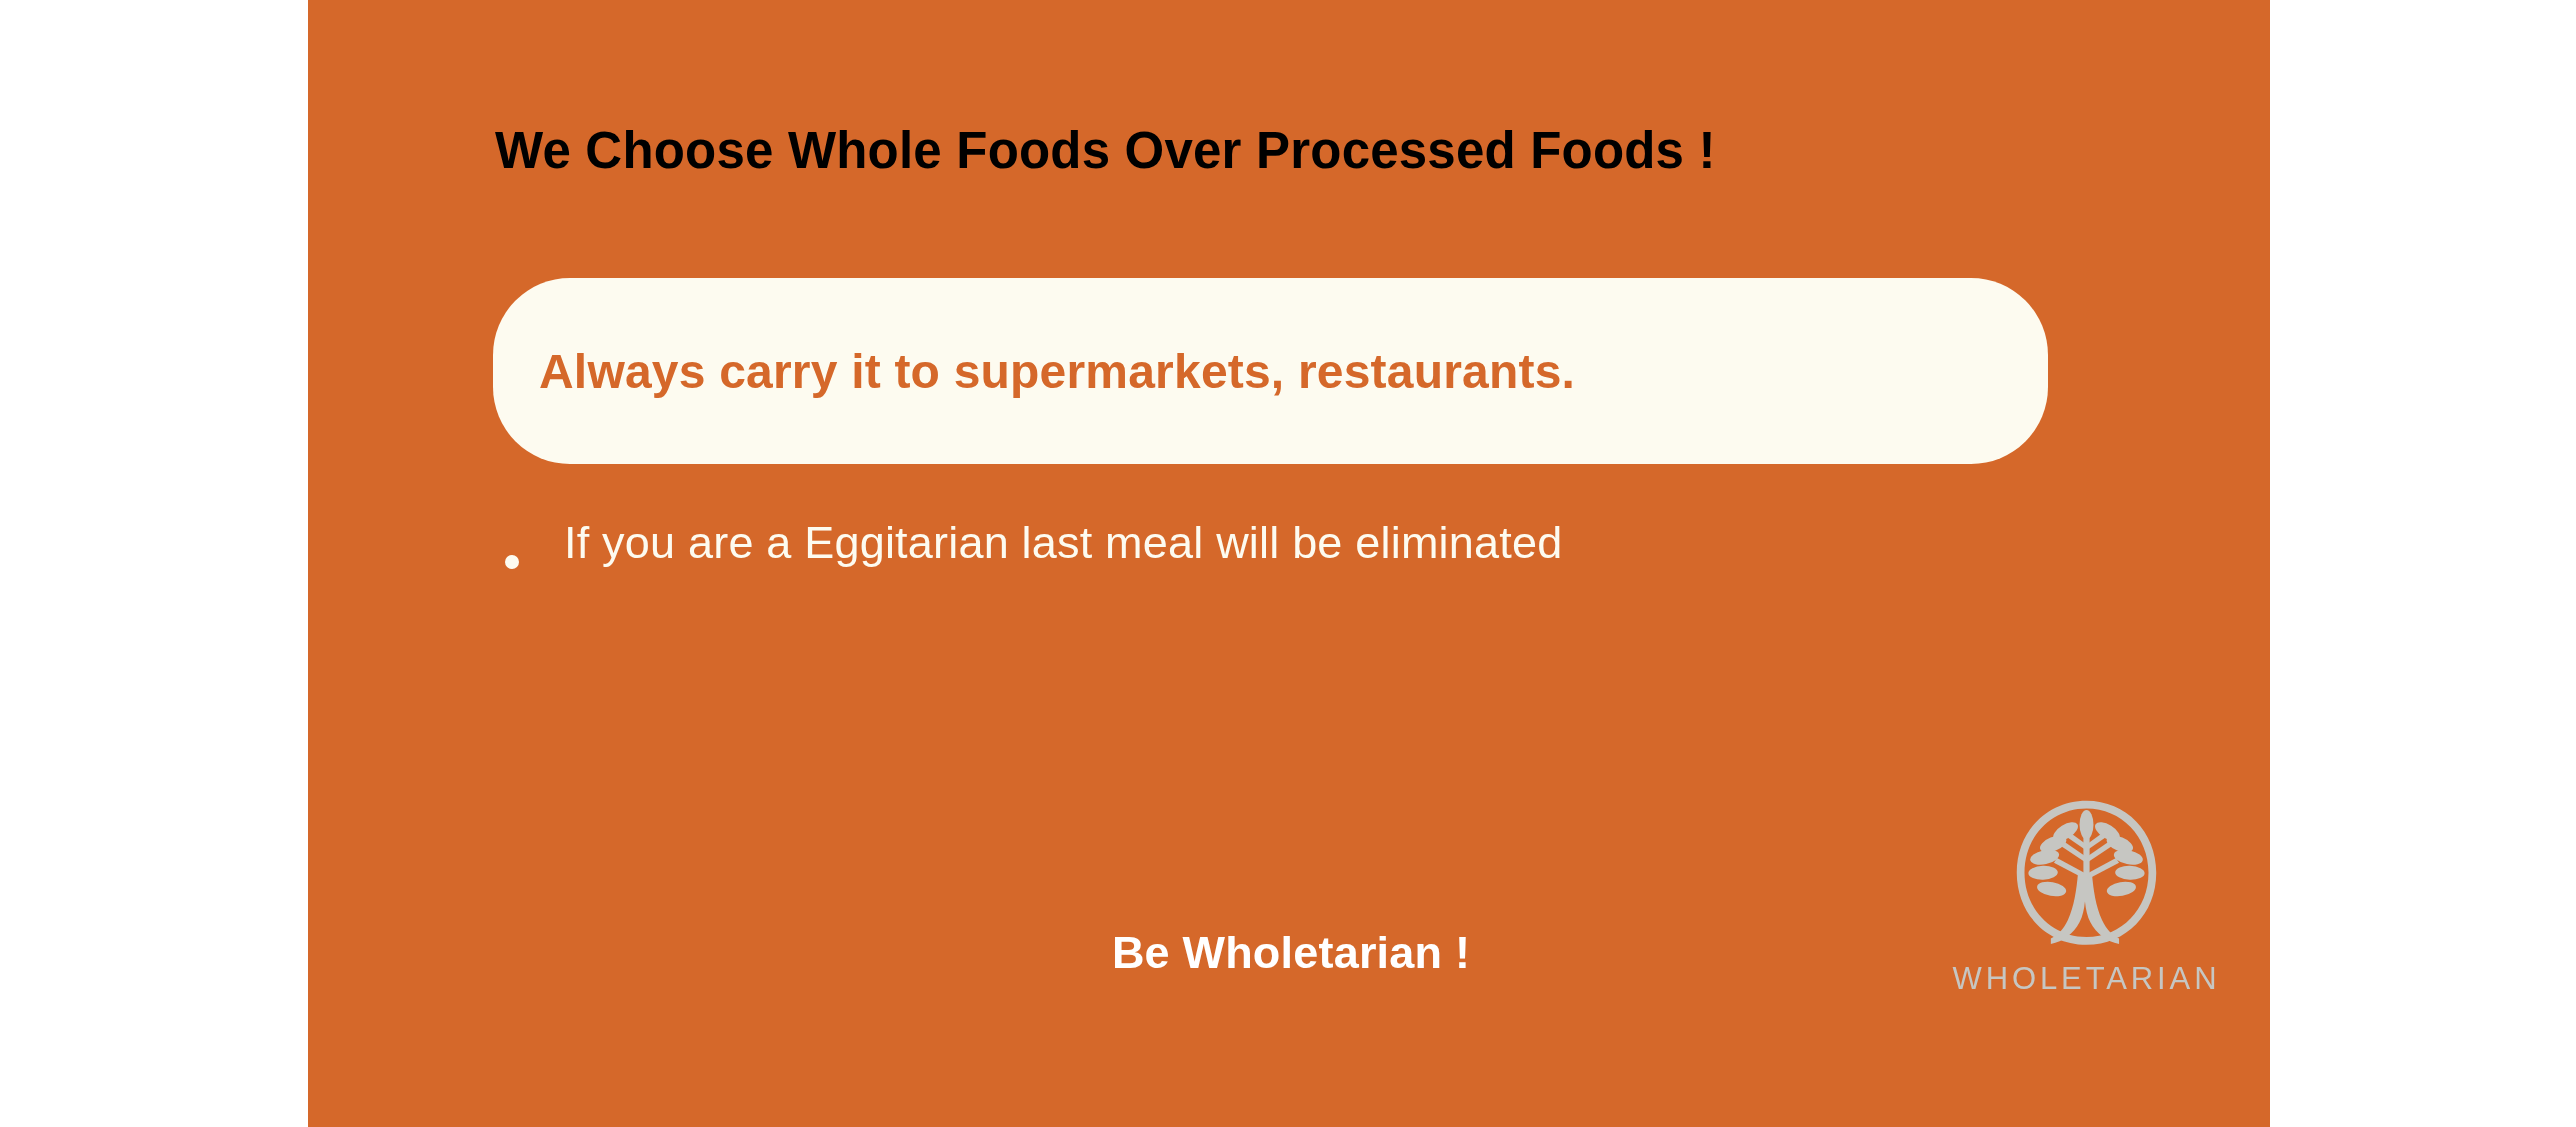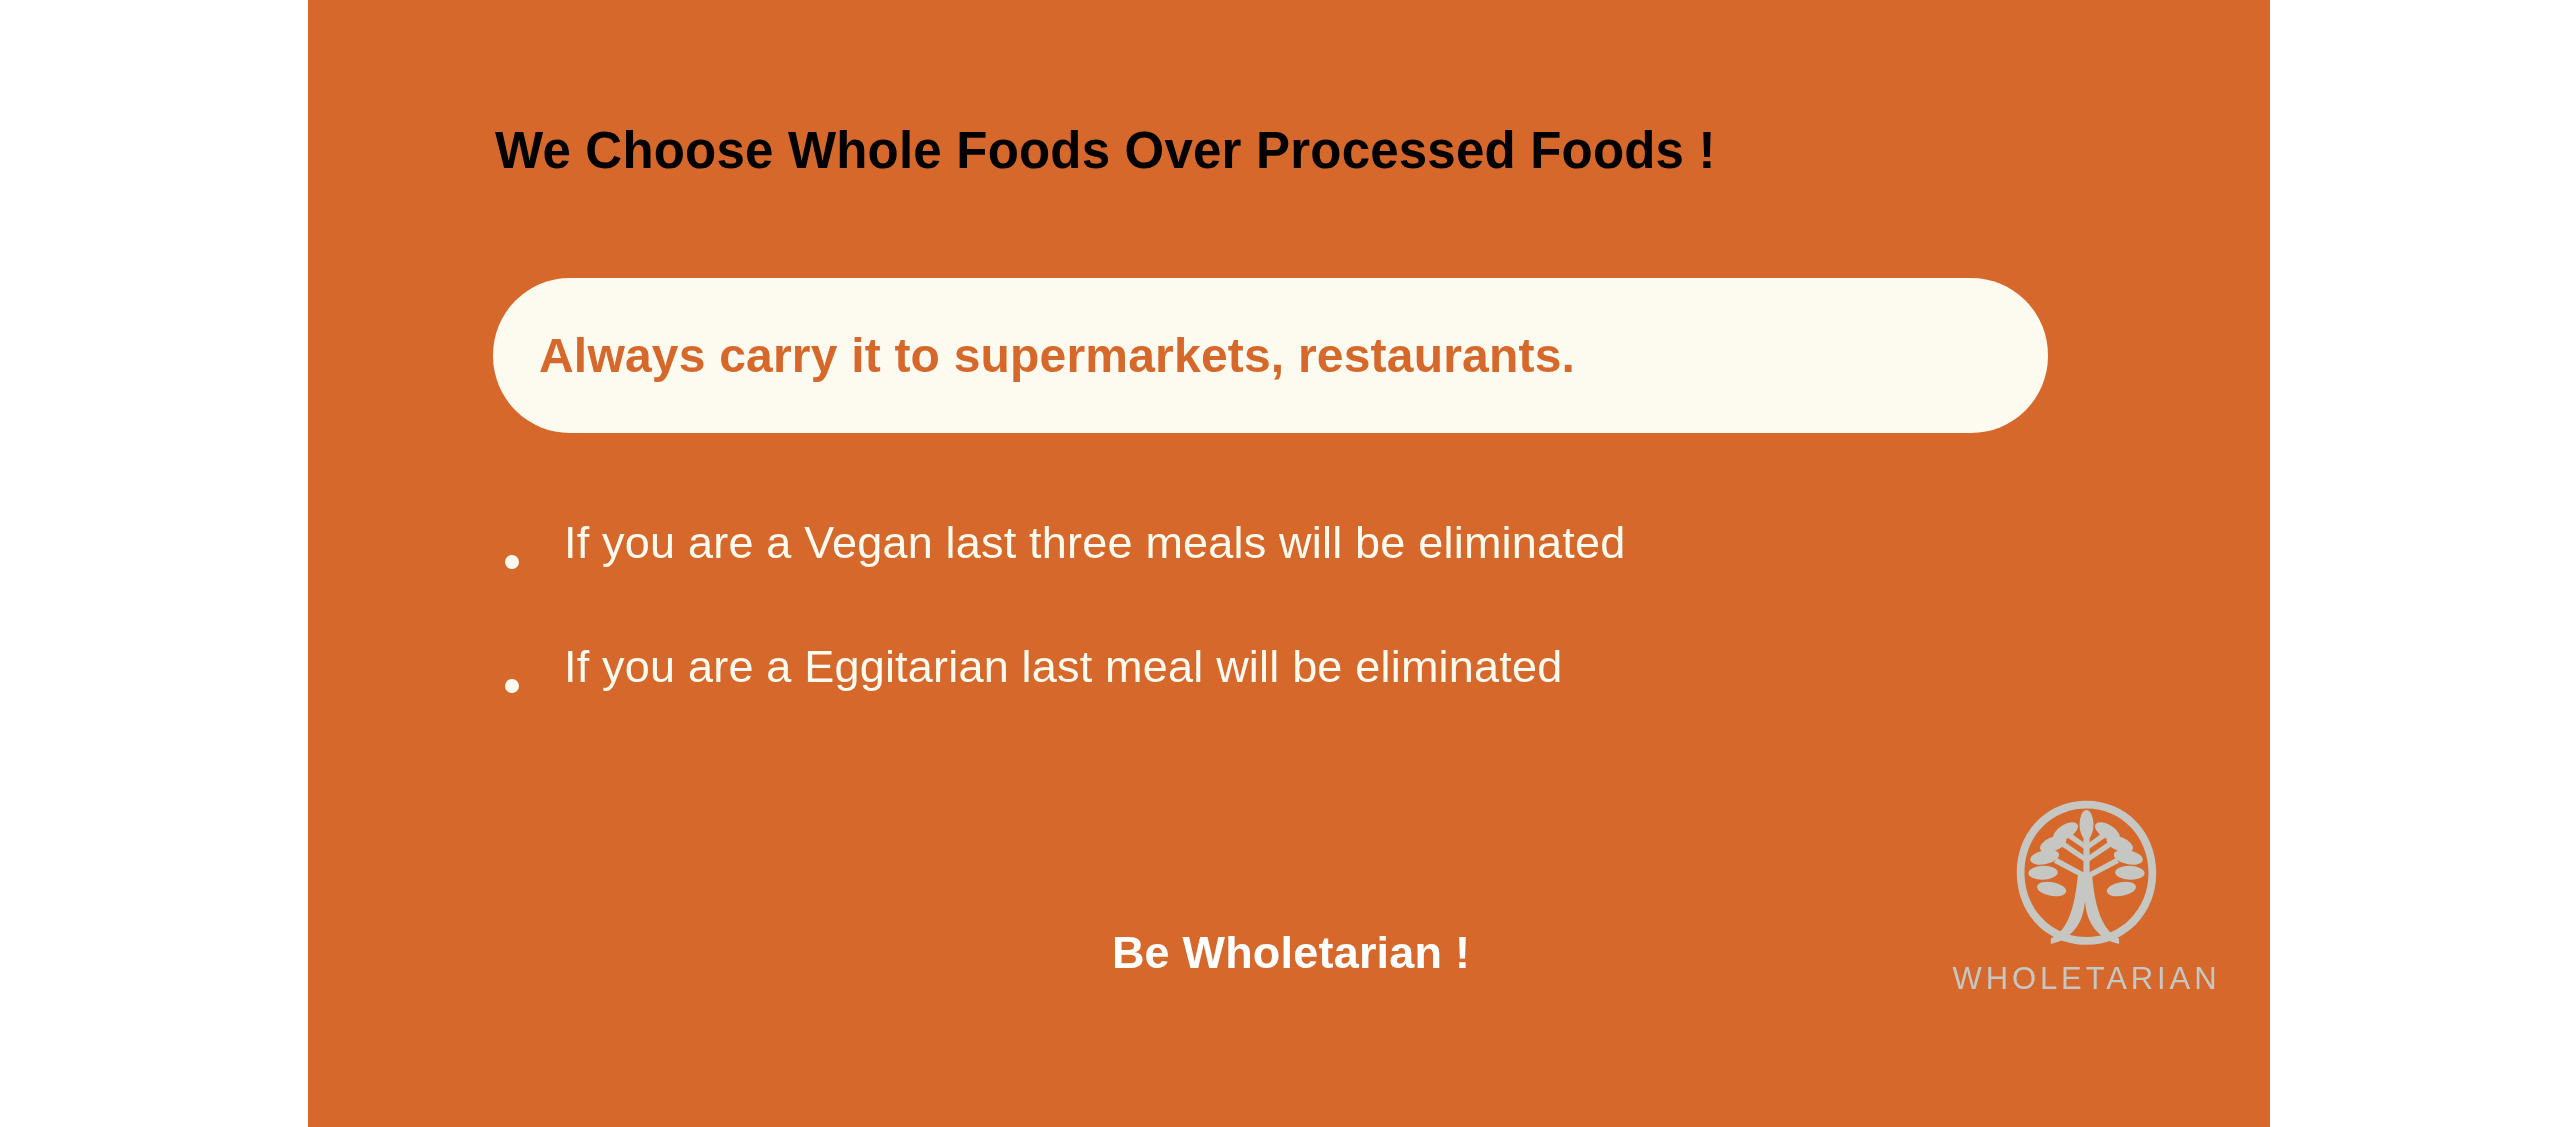--- a/index.html
+++ b/index.html
@@ -41,21 +41,21 @@
     letter-spacing: 0.2px;
     line-height: 1.12;
     white-space: nowrap;
   }
   
   #pill {
     position: absolute;
     left: 185px;          
     top: 278px;
     width: 1555px;        
-    height: 155px;
+    height: 186px;
     background: #fdfbf0;
     border-radius: 77px;
     display: flex;
     align-items: center;
     box-sizing: border-box;
     padding-left: 46px;
   }
   #pill-text {
     font-size: 48px;
     font-weight: bold;
@@ -138,24 +138,20 @@
   <div id="card">
 
     <div id="headline">We Choose Whole Foods Over Processed Foods !</div>
 
     <div id="pill">
       <span id="pill-text">Always carry it to supermarkets, restaurants.</span>
     </div>
 
     <div id="bullets">
 
-      <div class="bullet-row">
-        <span class="bullet-dot"></span>
-        <span class="bullet-text">If you are a Vegan last three meals will be eliminated</span>
-      </div>
 
 
       <div class="bullet-row">
         <span class="bullet-dot"></span>
         <span class="bullet-text">If you are a Eggitarian last meal will be eliminated</span>
       </div>
 
     </div>
 
     <div id="tagline">Be Wholetarian !</div>

